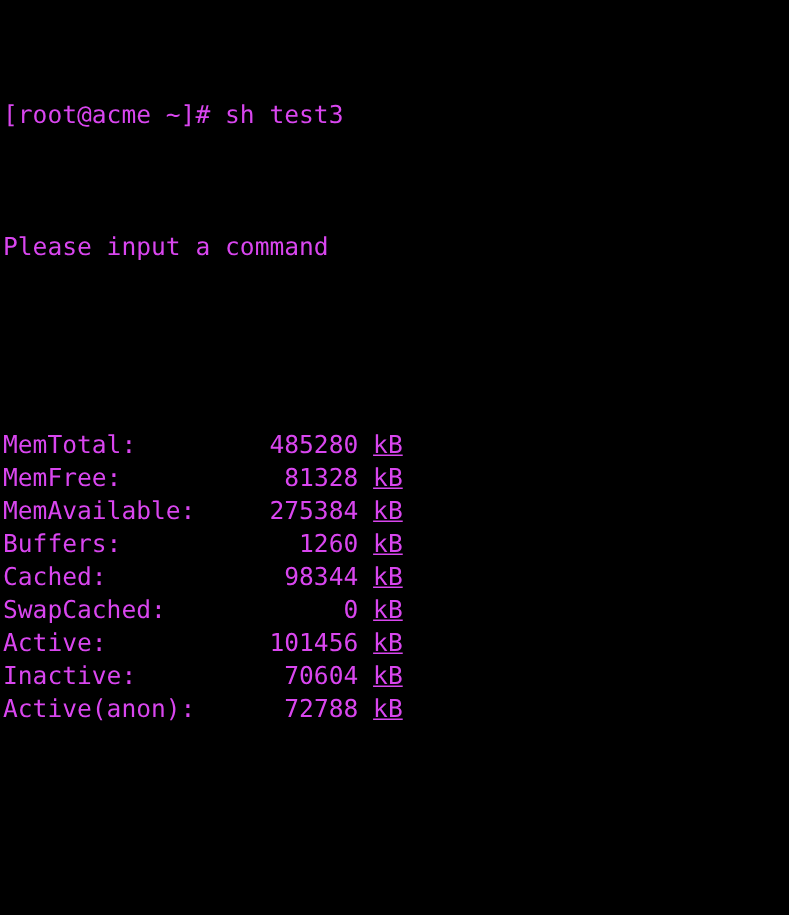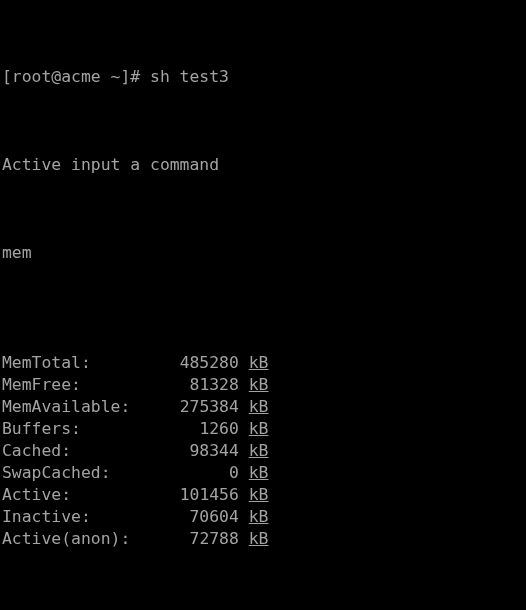--- a/index.html
+++ b/index.html
@@ -9,21 +9,21 @@
   }
   body {
     width: 526px;
     height: 610px;
     overflow: hidden;
   }
   #terminal {
     width: 526px;
     height: 610px;
     background: #000000;
-    color: #a3a3a3;
+    color: #d946ef;
     font-family: "DejaVu Sans Mono", "Liberation Mono", monospace;
     font-size: 16.4px;
     line-height: 22px;
     padding: 0;
     box-sizing: border-box;
     overflow: hidden;
     white-space: pre;
     position: relative;
   }
   .line {
@@ -47,20 +47,19 @@
     text-decoration: underline;
   }
 </style>
 </head>
 <body>
 
 <div id="terminal">
 
   <div class="line">[root@acme ~]# sh test3</div>
 
-  <div class="line">Active input a command</div>
+  <div class="line">Please input a command</div>
 
-  <div class="line">mem</div>
 
 
   <div id="meminfo-table"><div class="line meminfo-row"><span class="mem-label">MemTotal:</span>         <span class="mem-value">485280</span> <span class="mem-unit">kB</span></div><div class="line meminfo-row"><span class="mem-label">MemFree:</span>           <span class="mem-value">81328</span> <span class="mem-unit">kB</span></div><div class="line meminfo-row"><span class="mem-label">MemAvailable:</span>     <span class="mem-value">275384</span> <span class="mem-unit">kB</span></div><div class="line meminfo-row"><span class="mem-label">Buffers:</span>            <span class="mem-value">1260</span> <span class="mem-unit">kB</span></div><div class="line meminfo-row"><span class="mem-label">Cached:</span>            <span class="mem-value">98344</span> <span class="mem-unit">kB</span></div><div class="line meminfo-row"><span class="mem-label">SwapCached:</span>            <span class="mem-value">0</span> <span class="mem-unit">kB</span></div><div class="line meminfo-row"><span class="mem-label">Active:</span>           <span class="mem-value">101456</span> <span class="mem-unit">kB</span></div><div class="line meminfo-row"><span class="mem-label">Inactive:</span>          <span class="mem-value">70604</span> <span class="mem-unit">kB</span></div><div class="line meminfo-row"><span class="mem-label">Active(anon):</span>      <span class="mem-value">72788</span> <span class="mem-unit">kB</span></div></div>
 
 </div>
 
 </body></html>

